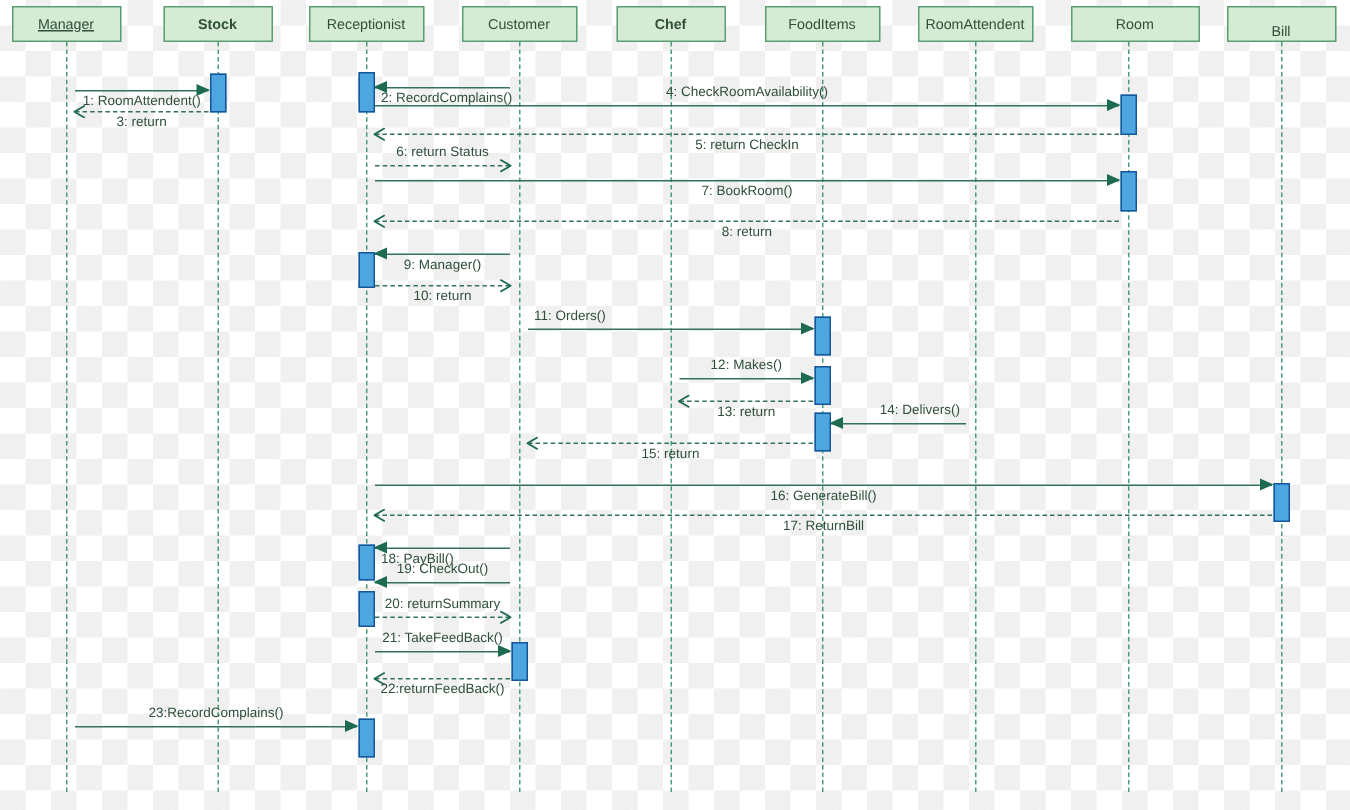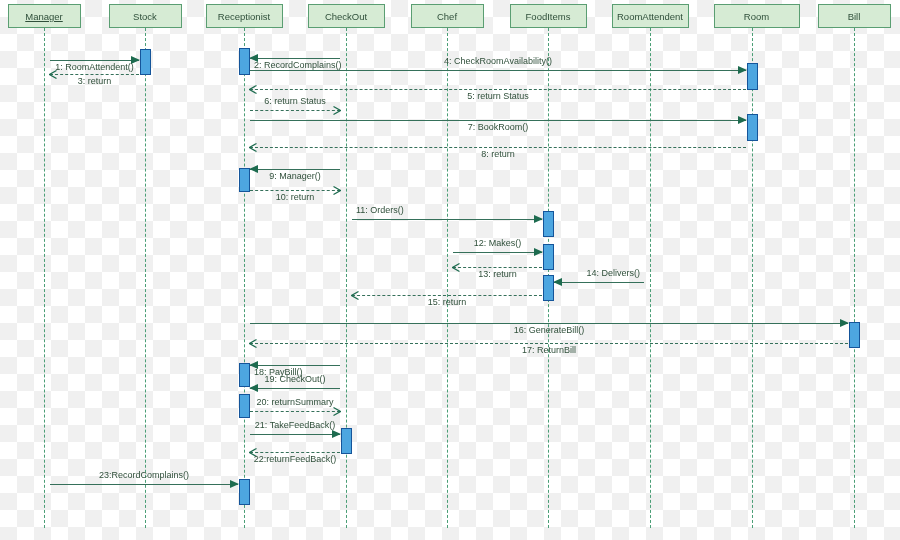--- a/index.html
+++ b/index.html
@@ -113,49 +113,49 @@
 </style>
 </head>
 <body>
 
 <div id="canvas">
   <div id="lifelines-layer">
       <div class="lifeline-head" style="left: 7.5px; top: 4px; width: 73px; text-decoration: underline;">
         <span>Manager</span>
       </div>
       <div class="lifeline-dash" style="left: 44px; top: 28px; height: 500px;"></div>
-      <div class="lifeline-head" style="left: 108.5px; top: 4px; width: 73px;">
+      <div class="lifeline-head" style="left: 108.5px; top: 4px; width: 73px; font-weight: bold;">
         <span>Stock</span>
       </div>
       <div class="lifeline-dash" style="left: 145px; top: 28px; height: 500px;"></div>
       <div class="lifeline-head" style="left: 205.5px; top: 4px; width: 77px;">
         <span>Receptionist</span>
       </div>
       <div class="lifeline-dash" style="left: 244px; top: 28px; height: 500px;"></div>
       <div class="lifeline-head" style="left: 307.5px; top: 4px; width: 77px;">
-        <span>CheckOut</span>
+        <span>Customer</span>
       </div>
       <div class="lifeline-dash" style="left: 346px; top: 28px; height: 500px;"></div>
-      <div class="lifeline-head" style="left: 410.5px; top: 4px; width: 73px;">
+      <div class="lifeline-head" style="left: 410.5px; top: 4px; width: 73px; font-weight: bold;">
         <span>Chef</span>
       </div>
       <div class="lifeline-dash" style="left: 447px; top: 28px; height: 500px;"></div>
       <div class="lifeline-head" style="left: 509.5px; top: 4px; width: 77px;">
         <span>FoodItems</span>
       </div>
       <div class="lifeline-dash" style="left: 548px; top: 28px; height: 500px;"></div>
       <div class="lifeline-head" style="left: 611.5px; top: 4px; width: 77px;">
         <span>RoomAttendent</span>
       </div>
       <div class="lifeline-dash" style="left: 650px; top: 28px; height: 500px;"></div>
       <div class="lifeline-head" style="left: 713.5px; top: 4px; width: 86px;">
         <span>Room</span>
       </div>
       <div class="lifeline-dash" style="left: 752px; top: 28px; height: 500px;"></div>
-      <div class="lifeline-head" style="left: 817.5px; top: 4px; width: 73px;">
+      <div class="lifeline-head" style="left: 817.5px; top: 4px; width: 73px; align-items: flex-end;">
         <span>Bill</span>
       </div>
       <div class="lifeline-dash" style="left: 854px; top: 28px; height: 500px;"></div>
     </div>
   <div id="messages-layer">
       <div class="msg" style="left: 50px; top: 60px; width: 89px;">
         <div class="line"></div>
         <div class="head right"></div>
         <div class="label ctr below">1: RoomAttendent()</div>
       </div>
@@ -178,21 +178,21 @@
         <div class="head right"></div>
         <div class="label ctr above">4: CheckRoomAvailability()</div>
       </div>
       <div class="msg ret" style="left: 250px; top: 89px; width: 496px;">
         <div class="line"></div>
         <div class="ohead left">
           <svg width="8" height="9" viewBox="0 0 8 9">
             <polyline points="7.5,0.5 0.5,4.5 7.5,8.5" fill="none" stroke="#1d6b4f" stroke-width="1.2"></polyline>
           </svg>
         </div>
-        <div class="label ctr below">5: return Status</div>
+        <div class="label ctr below">5: return CheckIn</div>
       </div>
       <div class="msg ret" style="left: 250px; top: 110px; width: 90px;">
         <div class="line"></div>
         <div class="ohead right">
           <svg width="8" height="9" viewBox="0 0 8 9">
             <polyline points="0.5,0.5 7.5,4.5 0.5,8.5" fill="none" stroke="#1d6b4f" stroke-width="1.2"></polyline>
           </svg>
         </div>
         <div class="label ctr above">6: return Status</div>
       </div>

